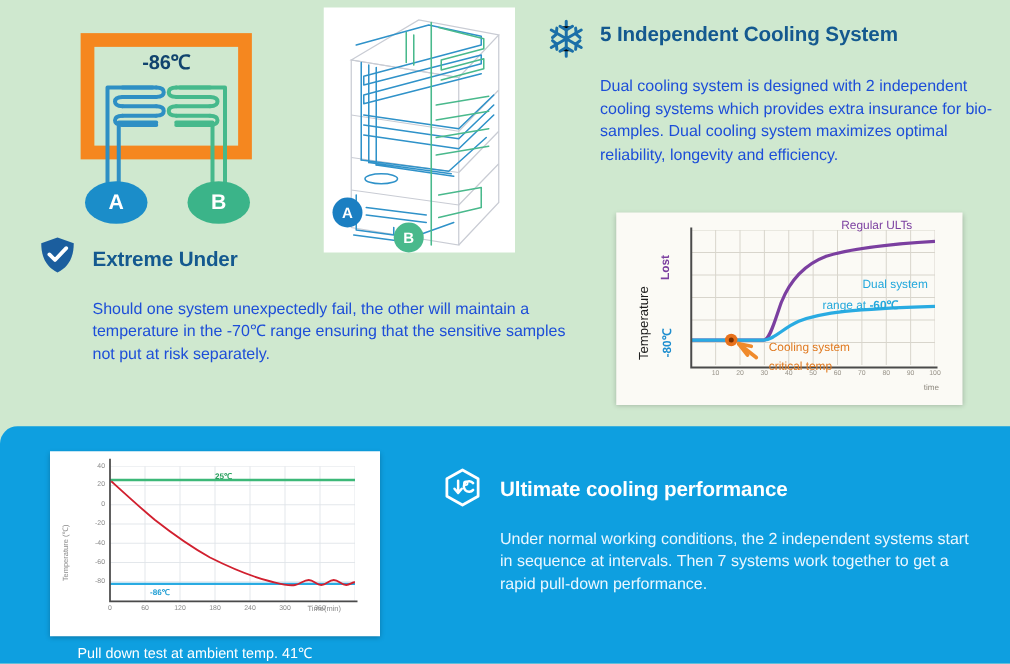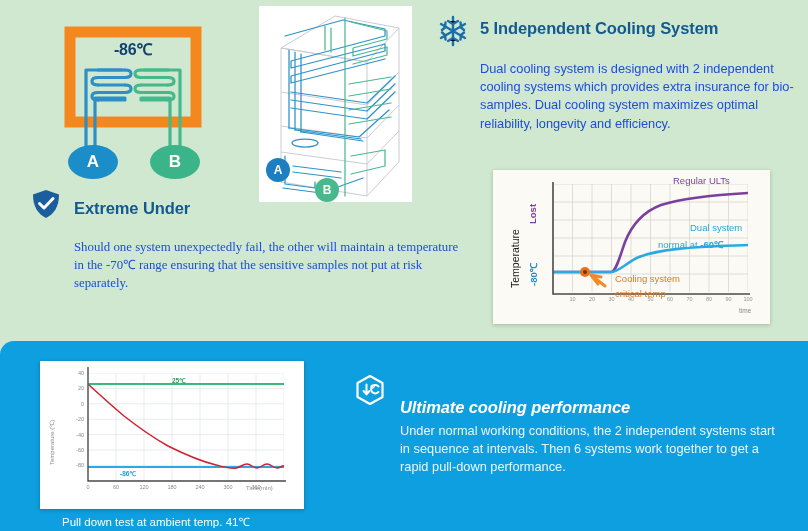--- a/index.html
+++ b/index.html
@@ -148,21 +148,21 @@
 
 <div class="icon-wrap" style="left:30px;top:188px;">
   <svg width="32" height="32" viewBox="0 0 32 32">
     <path d="M16,2 L29,6.5 C29,19 24,26 16,30 C8,26 3,19 3,6.5 Z" fill="#1b5e9e"></path>
     <path d="M9.5,15.5 L14,20 L23,10.5" fill="none" stroke="#ffffff" stroke-width="3" stroke-linecap="round" stroke-linejoin="round"></path>
   </svg>
 </div>
 <div class="feat" style="left:74px;top:199px;width:330px;">
   <div class="feat-title">Extreme Under</div>
 </div>
-<div class="feat" style="left:74px;top:238px;width:390px;font-family:Liberation Serif, serif;">
+<div class="feat" style="left:74px;top:238px;width:390px;">
   <div class="feat-body">Should one system unexpectedly fail, the other will maintain a temperature in the -70℃ range ensuring that the sensitive samples not put at risk separately.</div>
 </div>
 
 <div class="chart1">
   <div class="vlabel" style="left:16px;top:118px;font-size:10.5px;color:#1a1a1a;">Temperature</div>
   <div class="vlabel bold" style="left:34px;top:54px;font-size:9.5px;color:#7b3fa0;">Lost</div>
   <div class="vlabel bold" style="left:34px;top:116px;font-size:9.5px;color:#1f8ecf;">-80℃</div>
 
   <svg class="c1-plot" viewBox="0 0 195 108" preserveAspectRatio="none">
     <g stroke="#d8d5cc" stroke-width="0.8">
@@ -176,21 +176,21 @@
   <svg style="position:absolute;left:0;top:0;width:277px;height:154px;" viewBox="0 0 277 154">
     <path d="M60,12 L60,124 L257,124" fill="none" stroke="#4a4a4a" stroke-width="1.6"></path>
     <circle cx="92" cy="102" r="5" fill="#E8721C"></circle>
     <circle cx="92" cy="102" r="2" fill="#7a3000"></circle>
     <path d="M112,116 L98,105" stroke="#F08A2B" stroke-width="3" stroke-linecap="round"></path>
     <path d="M98,105 L108,107 M98,105 L105,114" stroke="#F08A2B" stroke-width="3" stroke-linecap="round"></path>
   </svg>
 
   <div class="anno purple" style="left:180px;top:5px;">Regular ULTs</div>
   <div class="anno cyan" style="left:165px;top:52px;margin-left:32px;">Dual system</div>
-  <div class="anno cyan" style="left:165px;top:69px;"><span>normal at </span><span class="bold">-60℃</span></div>
+  <div class="anno cyan" style="left:165px;top:69px;"><span>range at </span><span class="bold">-60℃</span></div>
   <div class="anno orange" style="left:122px;top:103px;">Cooling system</div>
   <div class="anno orange" style="left:122px;top:118px;">critical temp</div>
 
   <div class="xticks">
     <span style="left:19.5px;">10</span>
     <span style="left:39px;">20</span>
     <span style="left:58.5px;">30</span>
     <span style="left:78px;">40</span>
     <span style="left:97.5px;">50</span>
     <span style="left:117px;">60</span>
@@ -241,18 +241,18 @@
 <div class="caption">Pull down test at ambient temp. 41℃</div>
 
 <div class="icon-wrap" style="left:354px;top:374px;">
   <svg width="32" height="32" viewBox="0 0 32 32">
     <path d="M16,2 L28.5,9 L28.5,23 L16,30 L3.5,23 L3.5,9 Z" fill="none" stroke="#ffffff" stroke-width="2.2" stroke-linejoin="round"></path>
     <path d="M12.5,10.5 L12.5,20 M9.6,17 L12.5,20.4 L15.4,17" fill="none" stroke="#ffffff" stroke-width="2" stroke-linecap="round" stroke-linejoin="round"></path>
     <circle cx="18.6" cy="12.6" r="1.5" fill="none" stroke="#ffffff" stroke-width="1.3"></circle>
     <path d="M24.5,12.5 a4.2,4.2 0 1 0 0,5.4" fill="none" stroke="#ffffff" stroke-width="2" stroke-linecap="round"></path>
   </svg>
 </div>
-<div class="feat" style="left:400px;top:398px;width:340px;font-style:italic;">
+<div class="feat" style="left:400px;top:383px;width:340px;">
   <div class="feat-title white">Ultimate cooling performance</div>
 </div>
 <div class="feat" style="left:400px;top:422px;width:385px;">
-  <div class="feat-body white">Under normal working conditions, the 2 independent systems start in sequence at intervals. Then 6 systems work together to get a rapid pull-down performance.</div>
+  <div class="feat-body white">Under normal working conditions, the 2 independent systems start in sequence at intervals. Then 7 systems work together to get a rapid pull-down performance.</div>
 </div>
 
 </body></html>

